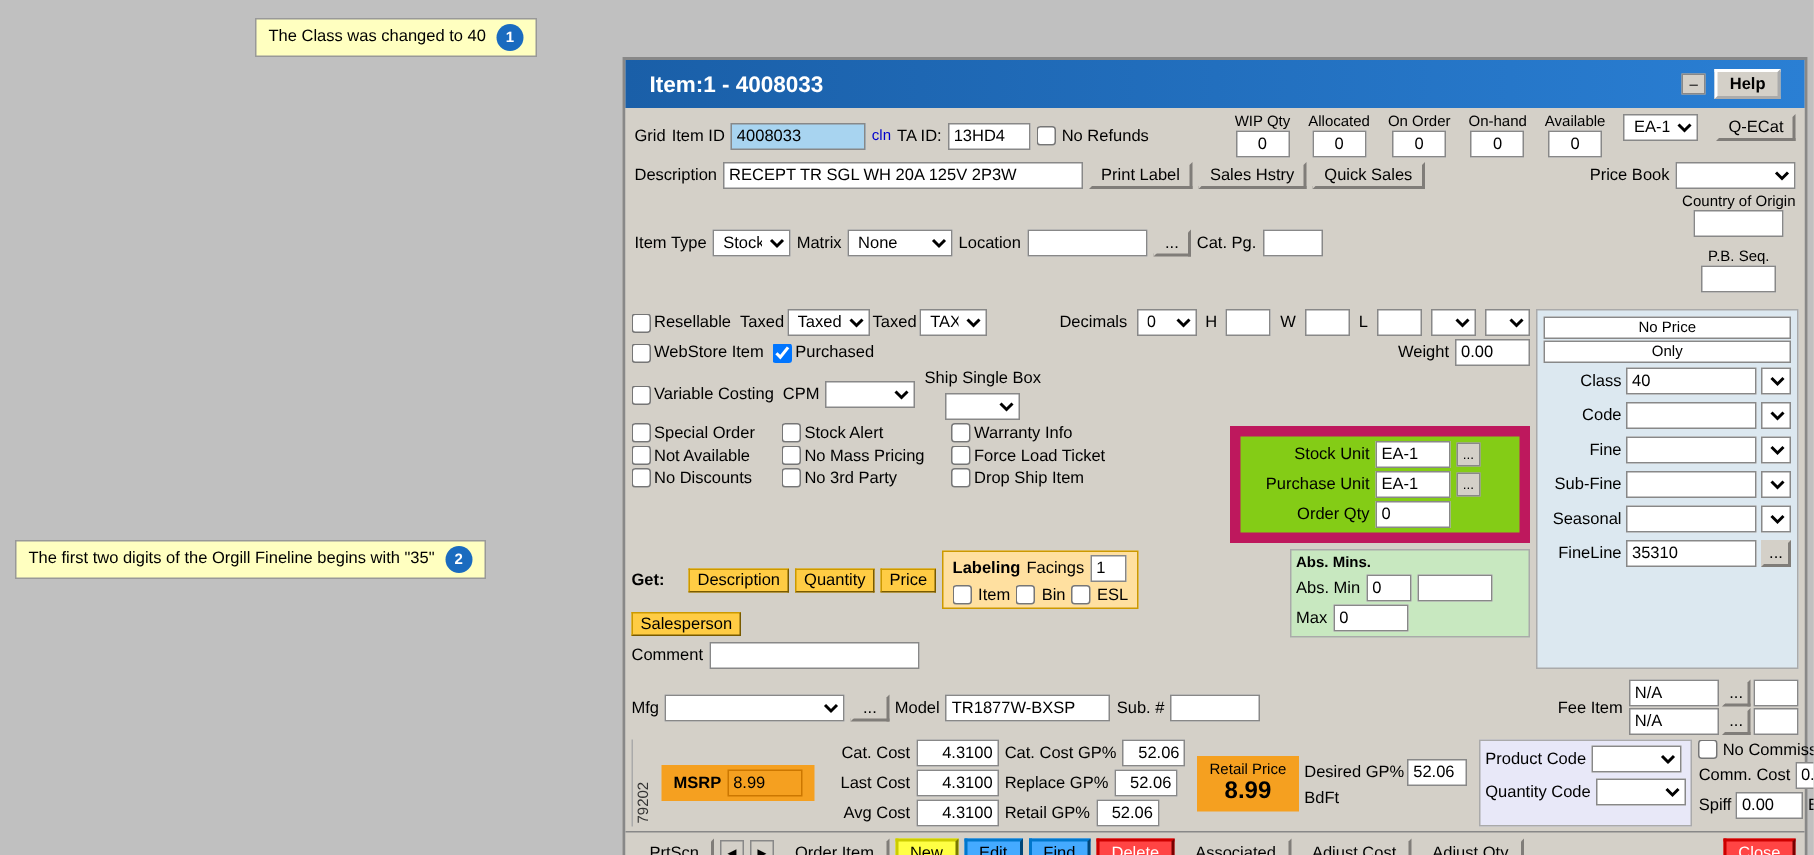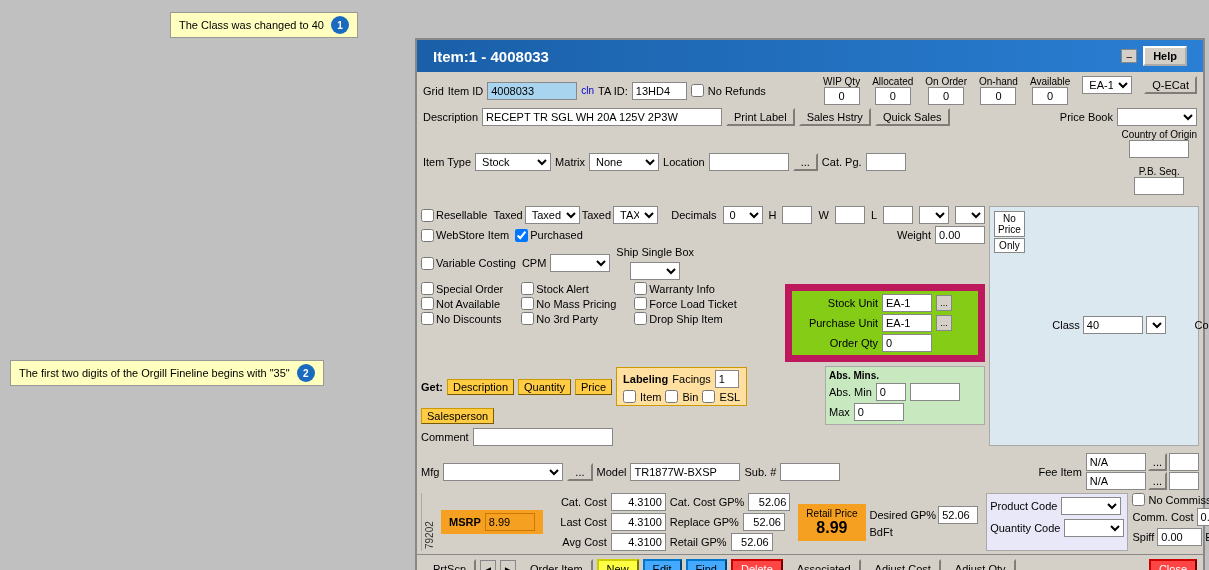--- a/index.html
+++ b/index.html
@@ -141,41 +141,41 @@
       gap: 4px;
       padding: 4px;
       background: #d4d0c8;
     }
 
     .left-panel {
       flex: 1;
       background: #d4d0c8;
     }
     .right-panel {
-      width: 210px;
+      width: 175px;
       background: #dce8f0;
       border: 1px solid #aaa;
       padding: 4px;
       display: flex;
-      flex-direction: row;
+      flex-direction: column;
       gap: 3px;
     }
 
     .checkboxes-row { display: flex; gap: 6px; flex-wrap: wrap; align-items: center; margin-bottom: 2px; }
     .cb-item { display: flex; align-items: center; gap: 2px; white-space: nowrap; }
 
     .green-box {
       background: #84cc16;
       border: 7px solid #be185d;
       padding: 3px 6px;
       margin-top: 2px;
     }
 
     .get-row { display: flex; align-items: center; gap: 4px; margin-top: 3px; }
-    .get-label { font-weight: bold; margin-right: 0; }
+    .get-label { font-weight: bold; margin-right: 12px; }
     .get-btn {
       background: #ffcc44;
       border: 1px outset #cc9900;
       padding: 1px 5px;
       font-size: 11px;
       cursor: pointer;
     }
 
     .labeling-box {
       background: #ffe0a0;
@@ -395,21 +395,21 @@
       <button class="btn">Sales Hstry</button>
       <button class="btn">Quick Sales</button>
       <div style="margin-left:auto;display:flex;align-items:center;gap:4px;">
         <label>Price Book</label>
         <select style="width:80px;"></select>
       </div>
     </div>
 
     <div class="row">
       <label>Item Type</label>
-      <select style="width:76px;">
+      <select style="width:52px;">
         <option>Stock</option>
       </select>
       <label>Matrix</label>
       <select style="width:70px;">
         <option>None</option>
       </select>
       <label>Location</label>
       <input type="text" style="width: 80px;">
       <button class="btn">...</button>
       <label>Cat. Pg.</label>

